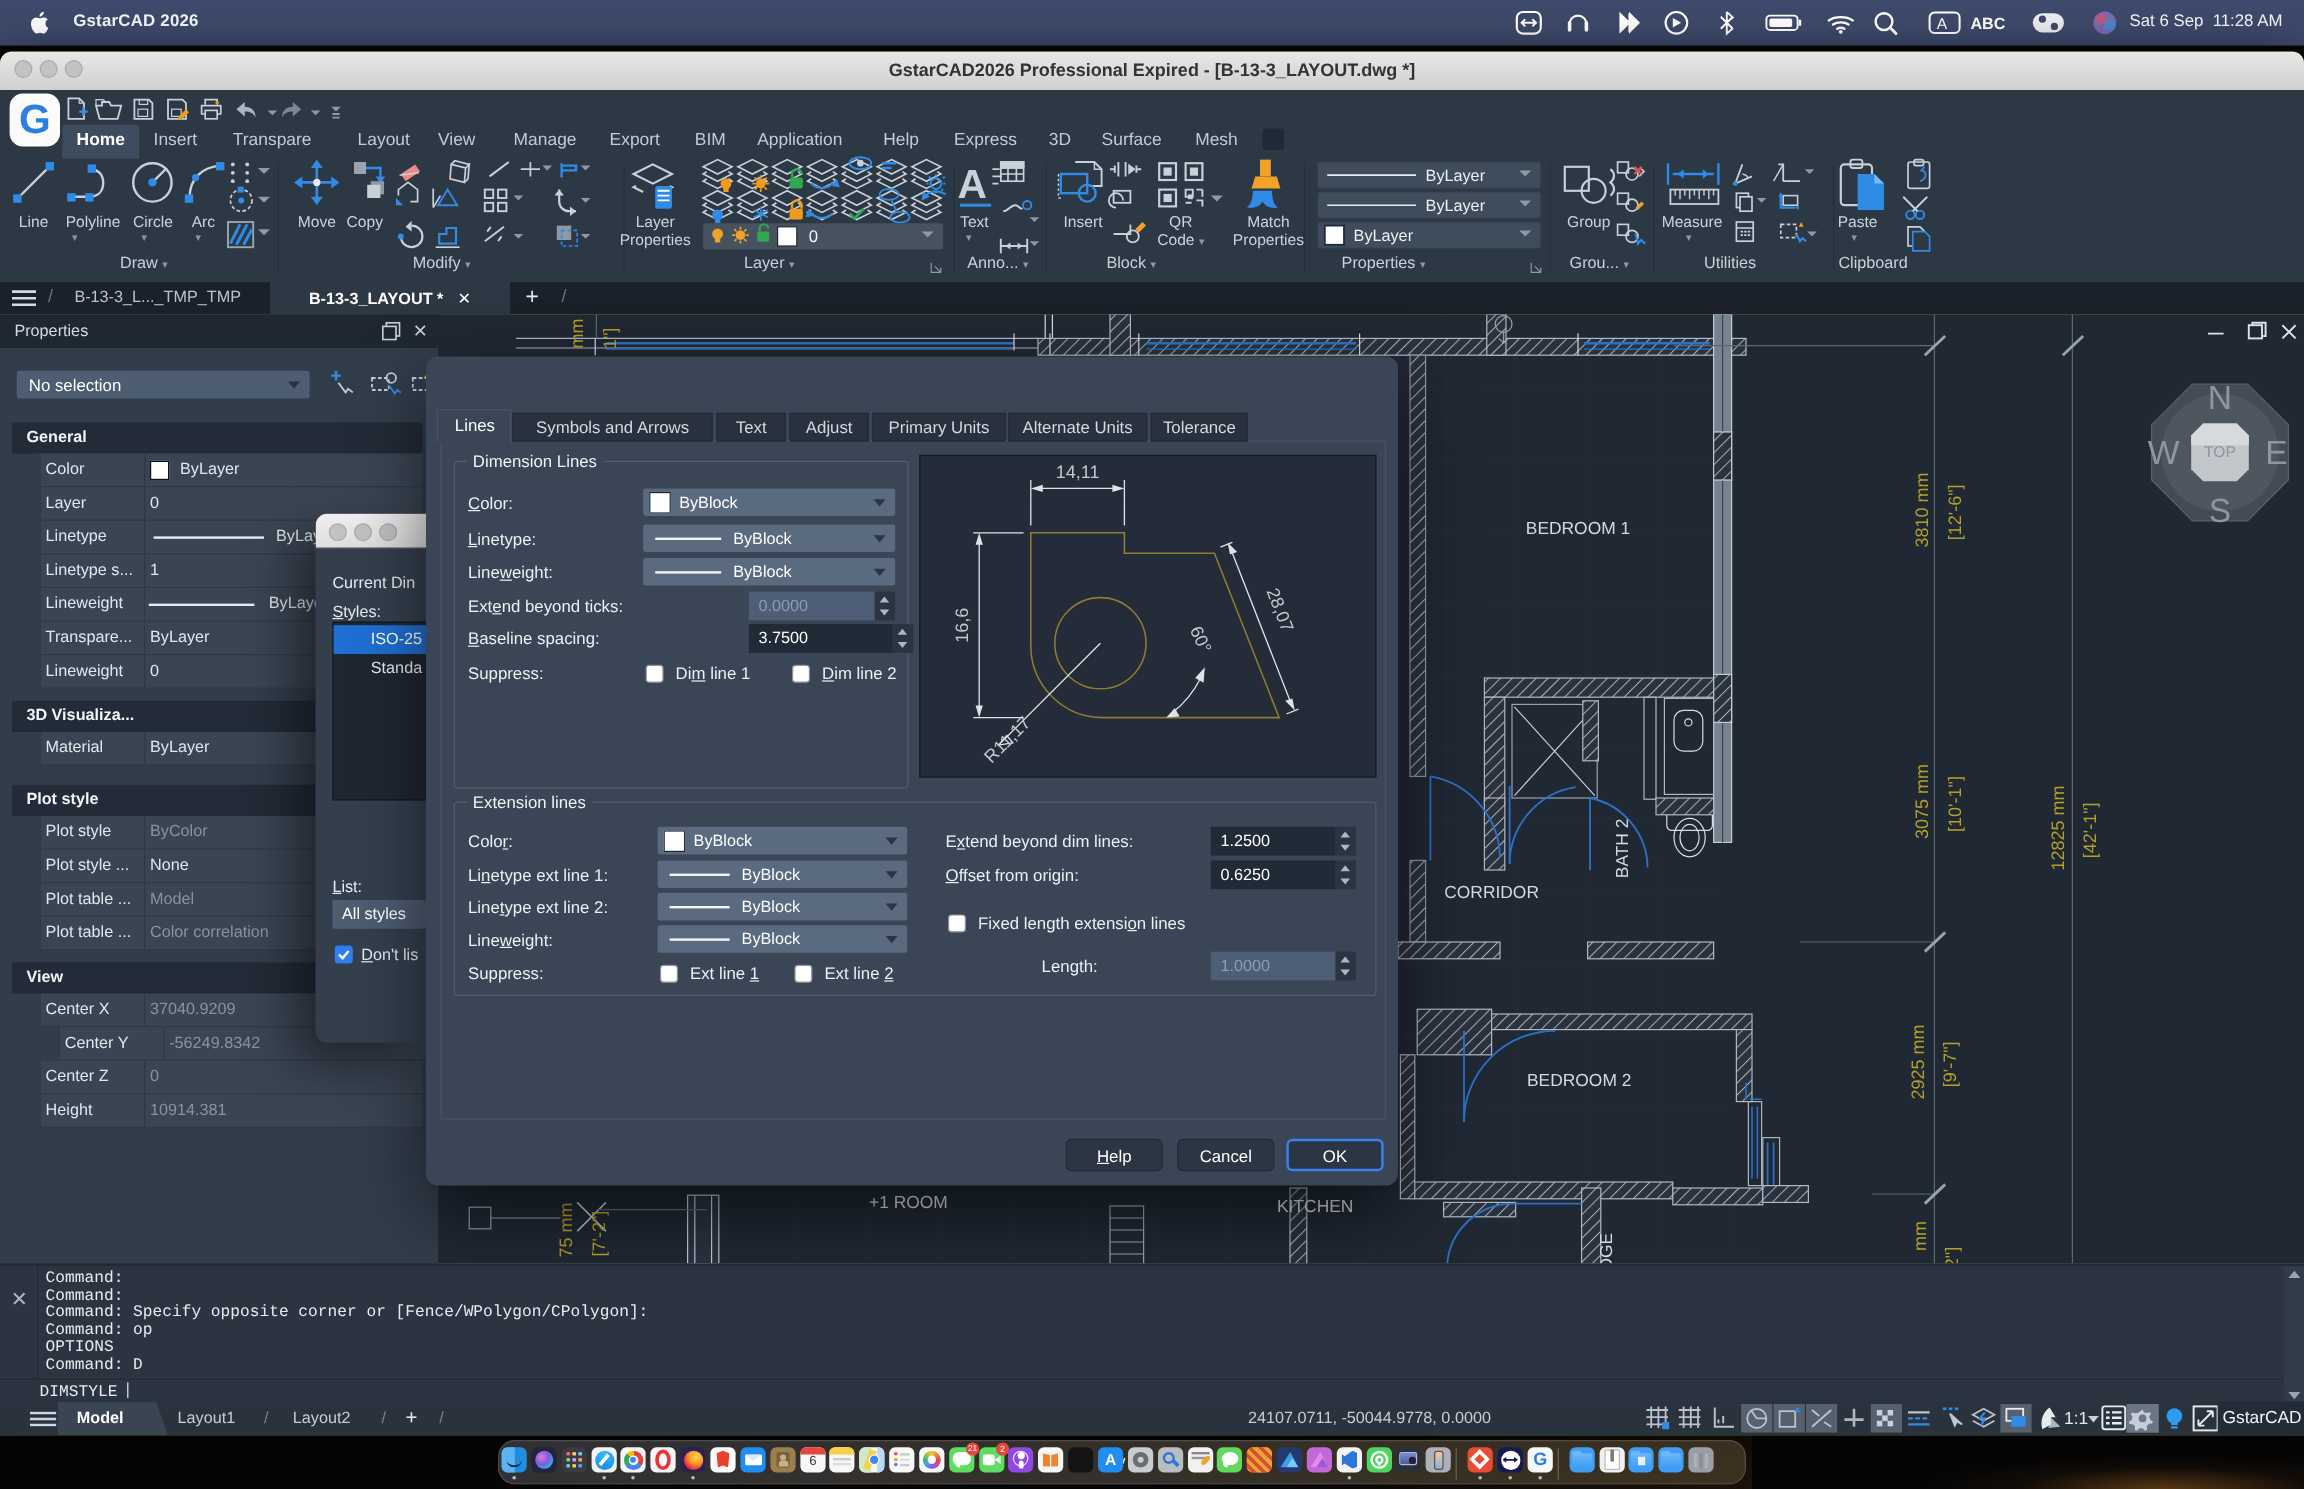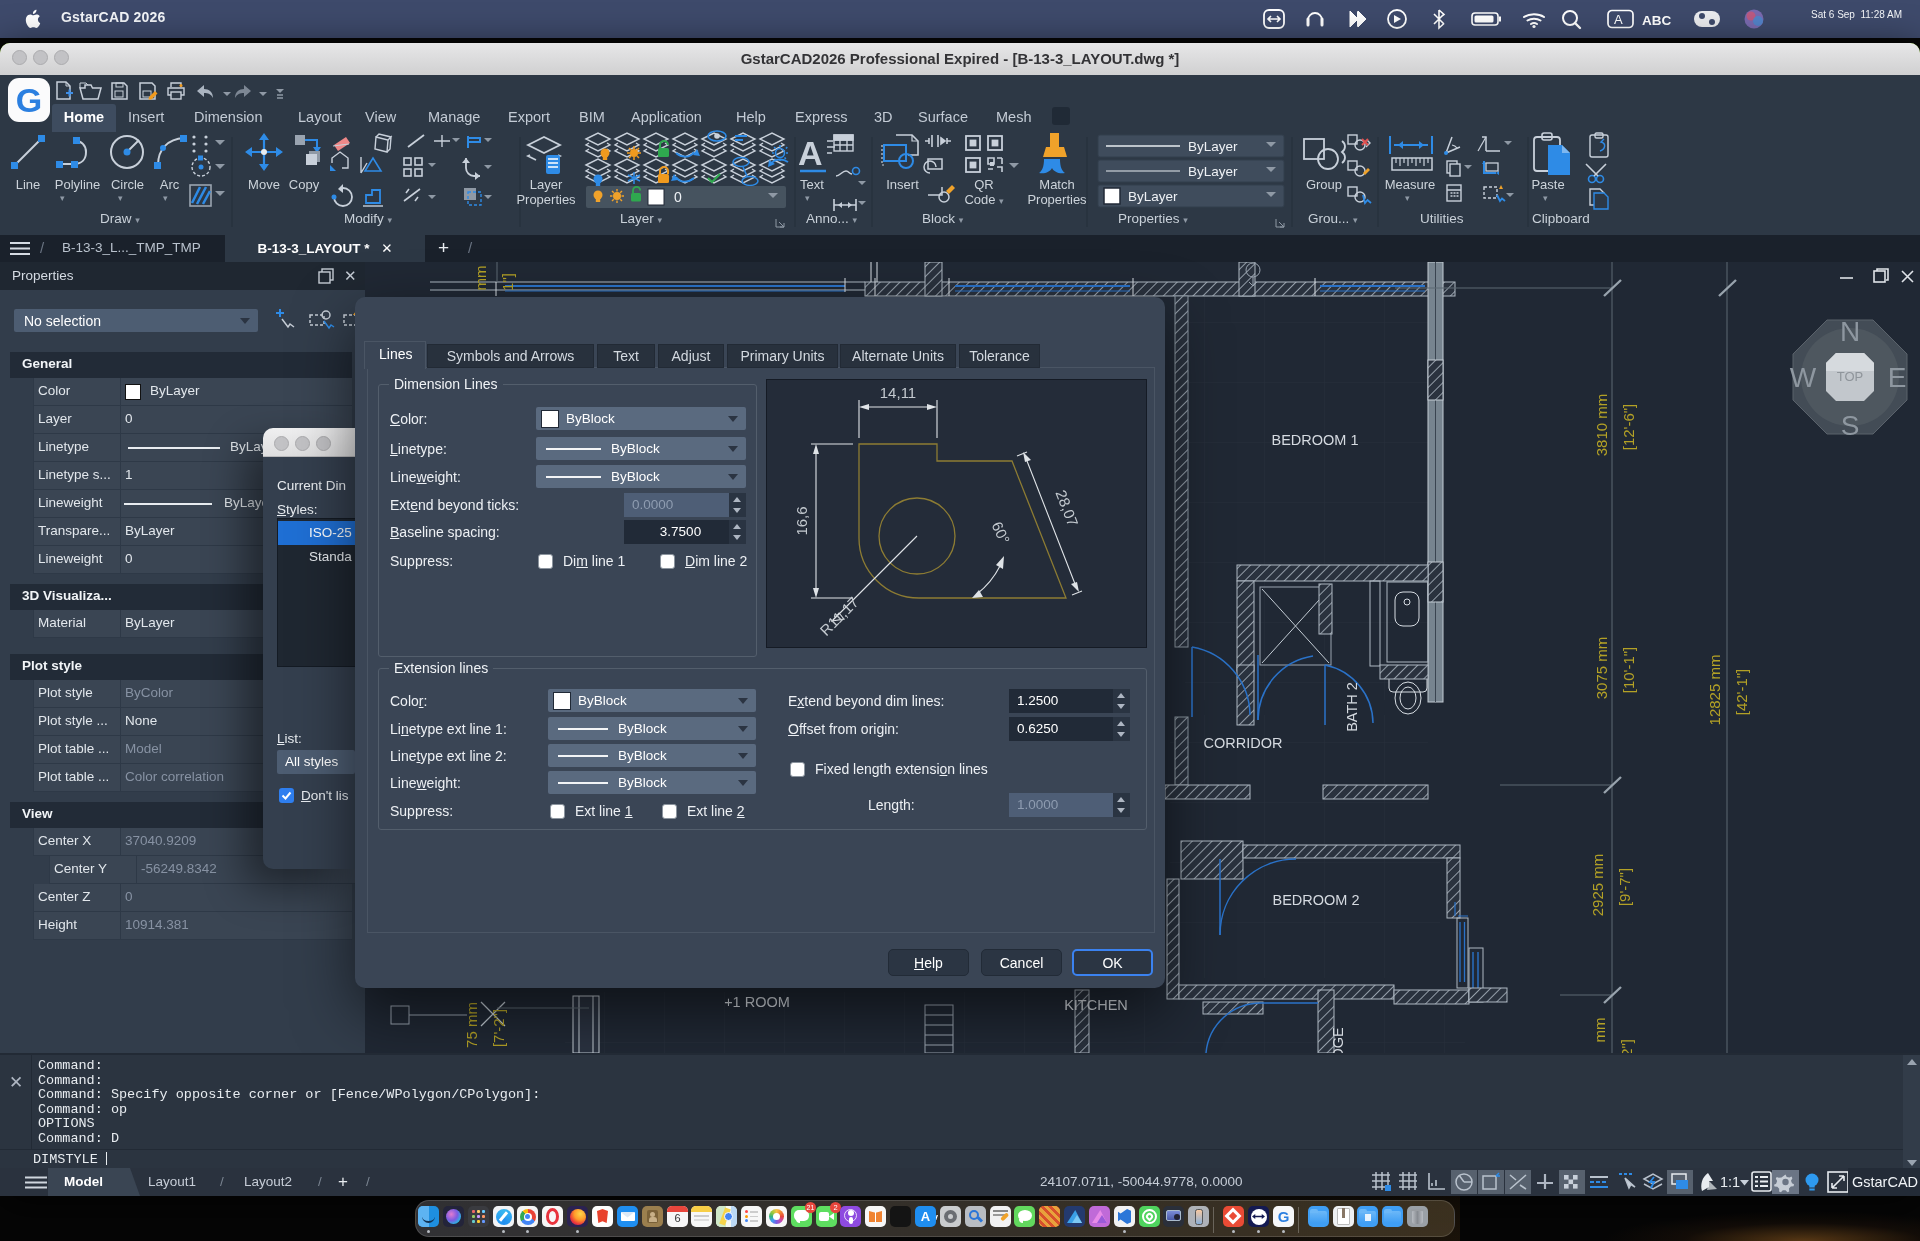--- a/index.html
+++ b/index.html
@@ -1,21 +1,21 @@
 <!DOCTYPE html>
 <html><head>
 <meta charset="utf-8">
 <style>
 html,body{margin:0;padding:0;background:#000;}
 #stage{position:relative;width:1920px;height:1241px;overflow:hidden;background:#060606;font-family:"Liberation Sans",sans-serif;-webkit-font-smoothing:antialiased;}
 .abs{position:absolute;}
 
 #menubar{left:0;top:0;width:1920px;height:38px;background:#3e4a6b;color:#f4f6f9;}
 #menubar .app{position:absolute;left:61px;top:9px;font-size:14px;font-weight:bold;letter-spacing:.2px;}
-#menubar .clock{position:absolute;right:18px;top:9px;font-size:10px;}
+#menubar .clock{position:absolute;right:18px;top:9px;font-size:14px;}
 
 #win{left:0;top:43px;width:1920px;height:1153px;background:#84cc16;border-radius:10px 10px 0 0;box-shadow:0 8px 40px rgba(0,0,0,.7);}
 #titlebar{left:0;top:0;width:1920px;height:32px;background:linear-gradient(#e7e7e8,#d0d0d1);border-radius:10px 10px 0 0;border-bottom:1px solid #a8a8aa;}
 #titlebar .t{position:absolute;left:0;right:0;top:7px;text-align:center;font-size:15px;font-weight:bold;color:#333336;}
 .tl{position:absolute;top:7px;width:13px;height:13px;border-radius:50%;background:#c2c2c5;border:.5px solid #ababae;}
 
 #ribbon{left:0;top:32px;width:1920px;height:160px;background:#2d3845;}
 #ribbon .tabs{position:absolute;left:52px;top:29px;height:28px;font-size:14.5px;color:#c3cbd5;}
 #ribbon .tabs span{position:absolute;top:5px;white-space:nowrap;}
 #ribbon .hometab{position:absolute;left:0px;top:0px;width:64px;height:28px;background:#3e4c5f;border-radius:3px 3px 0 0;text-align:center;color:#fff;font-weight:bold;padding-top:5px;box-sizing:border-box;}
@@ -446,21 +446,21 @@
             </g>
           <g stroke-width="1.4">
               <path d="M1590 56h10l4 4v12h-14z"></path>
               <path d="M1594 60h10l4 4v12h-14z" fill="#2d3845" stroke="#2e8be6"></path>
             </g>
         </g>
       </svg>
       <div class="tabs">
         <div class="hometab">Home</div>
         <span style="left:76px">Insert</span>
-          <span style="left:142px">Dimension</span>
+          <span style="left:142px">Transpare</span>
           <span style="left:246px">Layout</span>
         <span style="left:313px">View</span>
           <span style="left:376px">Manage</span>
           <span style="left:456px">Export</span>
         <span style="left:527px">BIM</span>
           <span style="left:579px">Application</span>
           <span style="left:684px">Help</span>
         <span style="left:743px">Express</span>
           <span style="left:822px">3D</span>
           <span style="left:866px">Surface</span>
@@ -845,21 +845,21 @@
         </div>
       <div class="dlabel" style="left:35px;top:200px;">Ext<u>e</u>nd beyond ticks:</div>
       <div class="spin dis" style="left:269px;top:196px;width:122px;">
           <span class="f">0.0000</span>
           <span class="b">
             <span class="su"></span>
             <span class="sd"></span>
           </span>
         </div>
       <div class="dlabel" style="left:35px;top:227px;"><u>B</u>aseline spacing:</div>
-      <div class="spin" style="left:269px;top:223px;width:122px;text-align:center;">
+      <div class="spin" style="left:269px;top:223px;width:137px;">
           <span class="f">3.7500</span>
           <span class="b">
             <span class="su"></span>
             <span class="sd"></span>
           </span>
         </div>
       <div class="dlabel" style="left:35px;top:256px;">Suppress:</div>
       <div class="cb" style="left:183px;top:257px;"></div>
         <div class="dlabel" style="left:208px;top:256px;">Di<u>m</u> line 1</div>
       <div class="cb" style="left:305px;top:257px;"></div>

